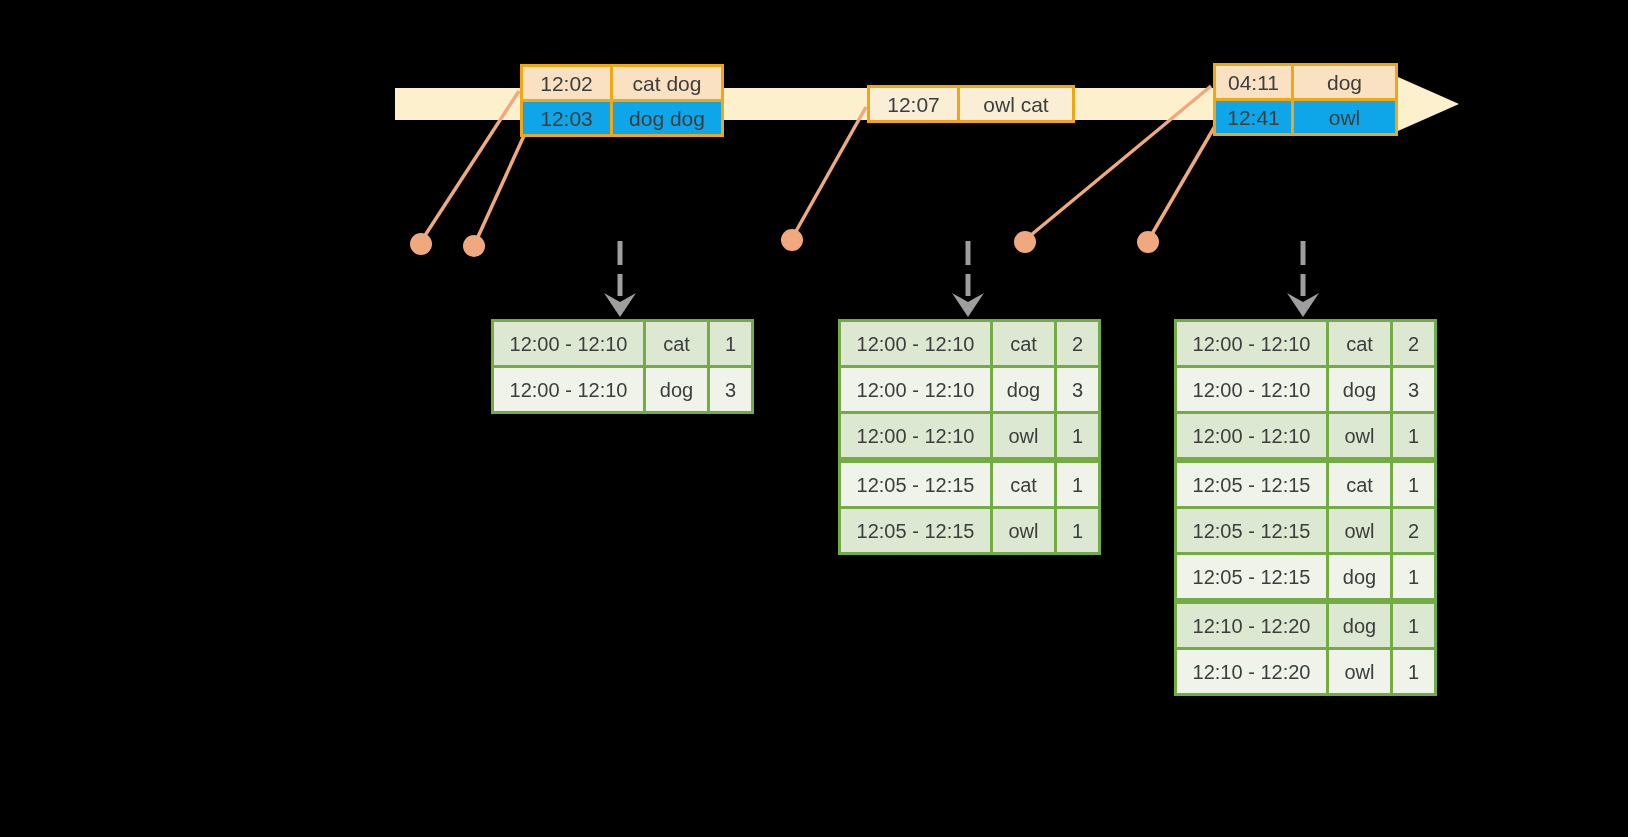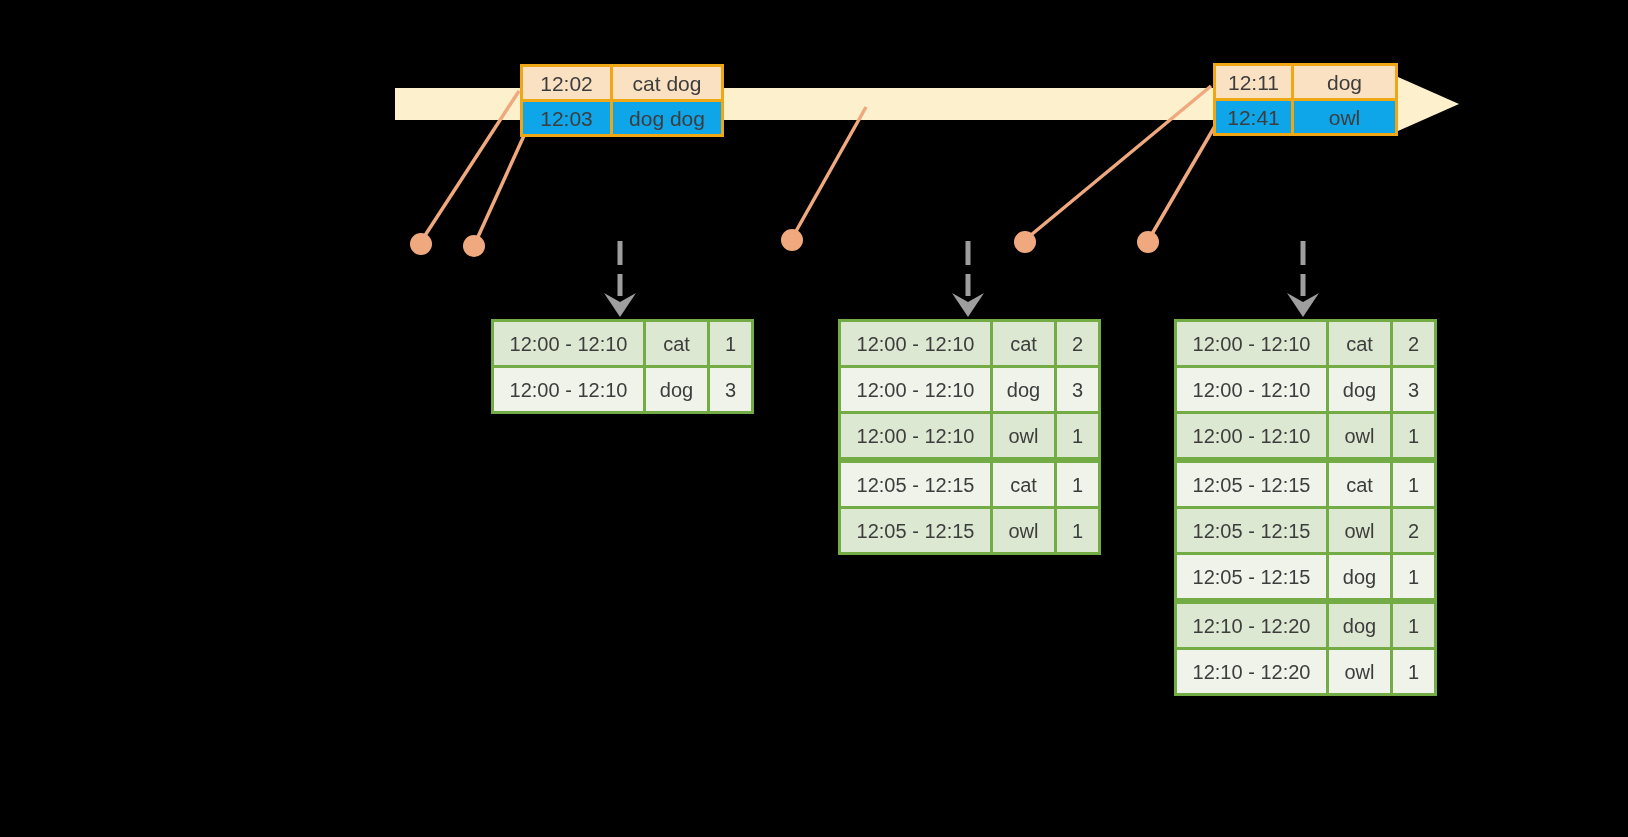--- a/index.html
+++ b/index.html
@@ -83,29 +83,41 @@
       <td>12:02</td>
       <td>cat dog</td>
     </tr>
     <tr class="row-cream">
       <td>12:03</td>
       <td>dog dog</td>
     </tr>
   </tbody>
     </table>
 
+  <table class="event-table" style="left:867px;top:85px;width:205px">
+    <colgroup>
+        <col style="width:90px">
+        <col style="width:115px">
+      </colgroup>
+    <tbody>
+        <tr class="row-mid">
+      <td>12:07</td>
+      <td>owl cat</td>
+    </tr>
+  </tbody>
+    </table>
 
   <table class="event-table" style="left:1213px;top:63px;width:182px">
     <colgroup>
         <col style="width:78px">
         <col style="width:104px">
       </colgroup>
     <tbody>
         <tr class="row-peach">
-      <td>12:11</td>
+      <td>04:11</td>
       <td>dog</td>
     </tr>
     <tr class="row-cream">
       <td>12:41</td>
       <td>owl</td>
     </tr>
   </tbody>
     </table>
 
   <table class="result-table" style="left:491px;top:319px;width:260px">

